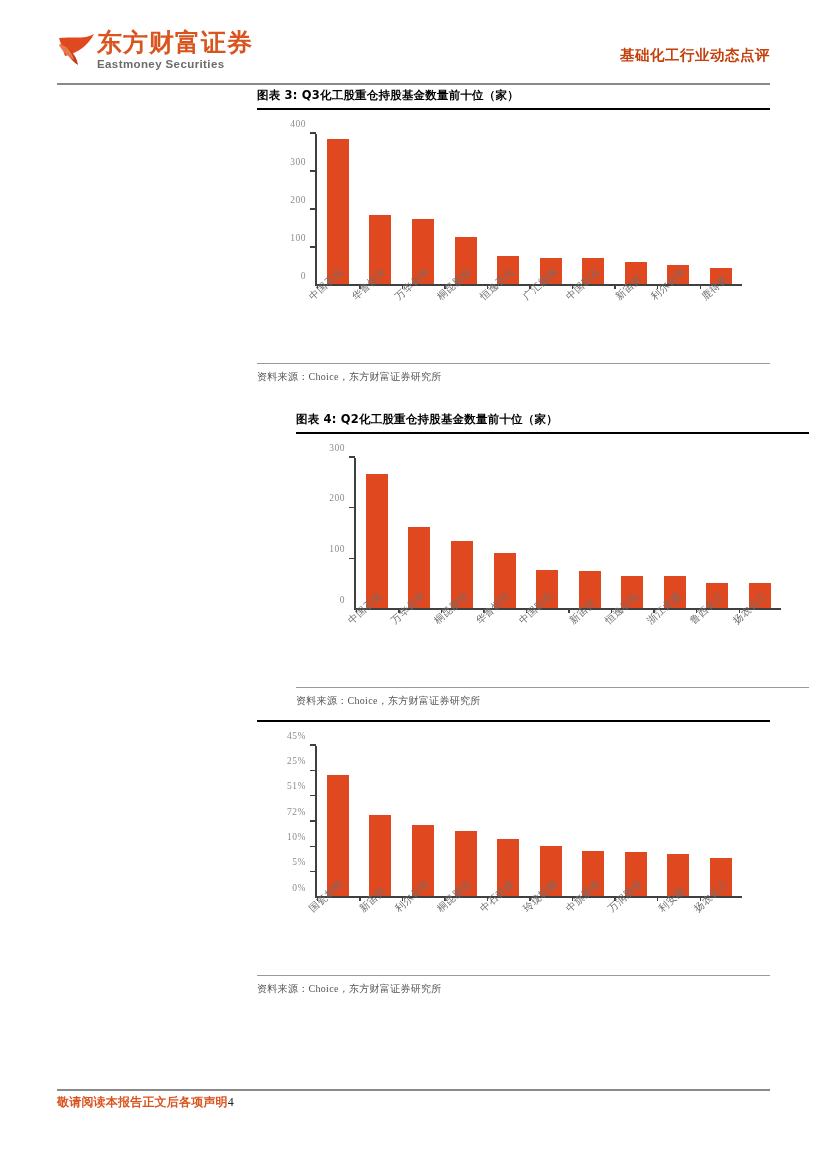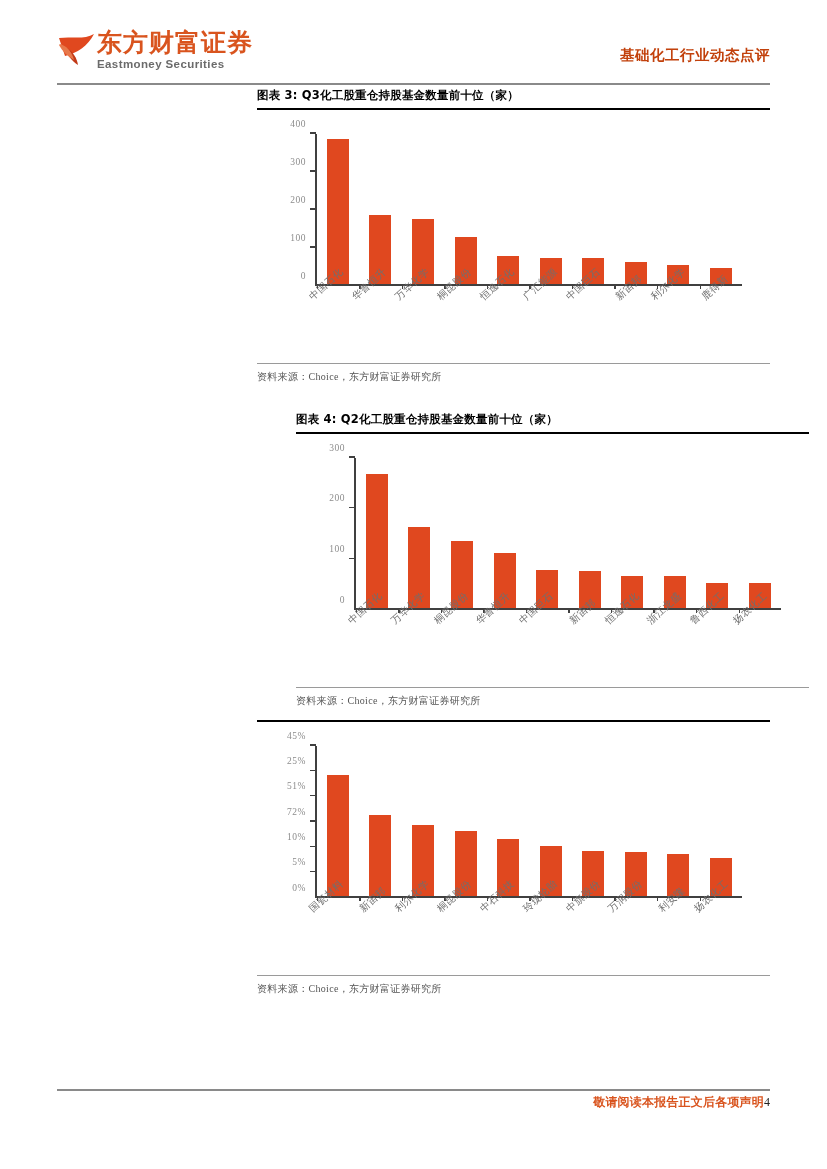--- a/index.html
+++ b/index.html
@@ -216,21 +216,21 @@
     height: 2px;
     background: #8a8a8a;
   }
   .footer {
     position: absolute;
     left: 57px;
     top: 1094px;
     width: 713px;
     display: flex;
     align-items: center;
-    justify-content: flex-end;
+    justify-content: flex-start;
   }
   .footer-note {
     font-family: "DejaVu Sans", "Liberation Sans", sans-serif;
     font-size: 12px;
     font-weight: bold;
     color: #d9541e;
     letter-spacing: 0.2px;
   }
   .footer-page {
     font-family: "Liberation Serif", "DejaVu Serif", serif;

